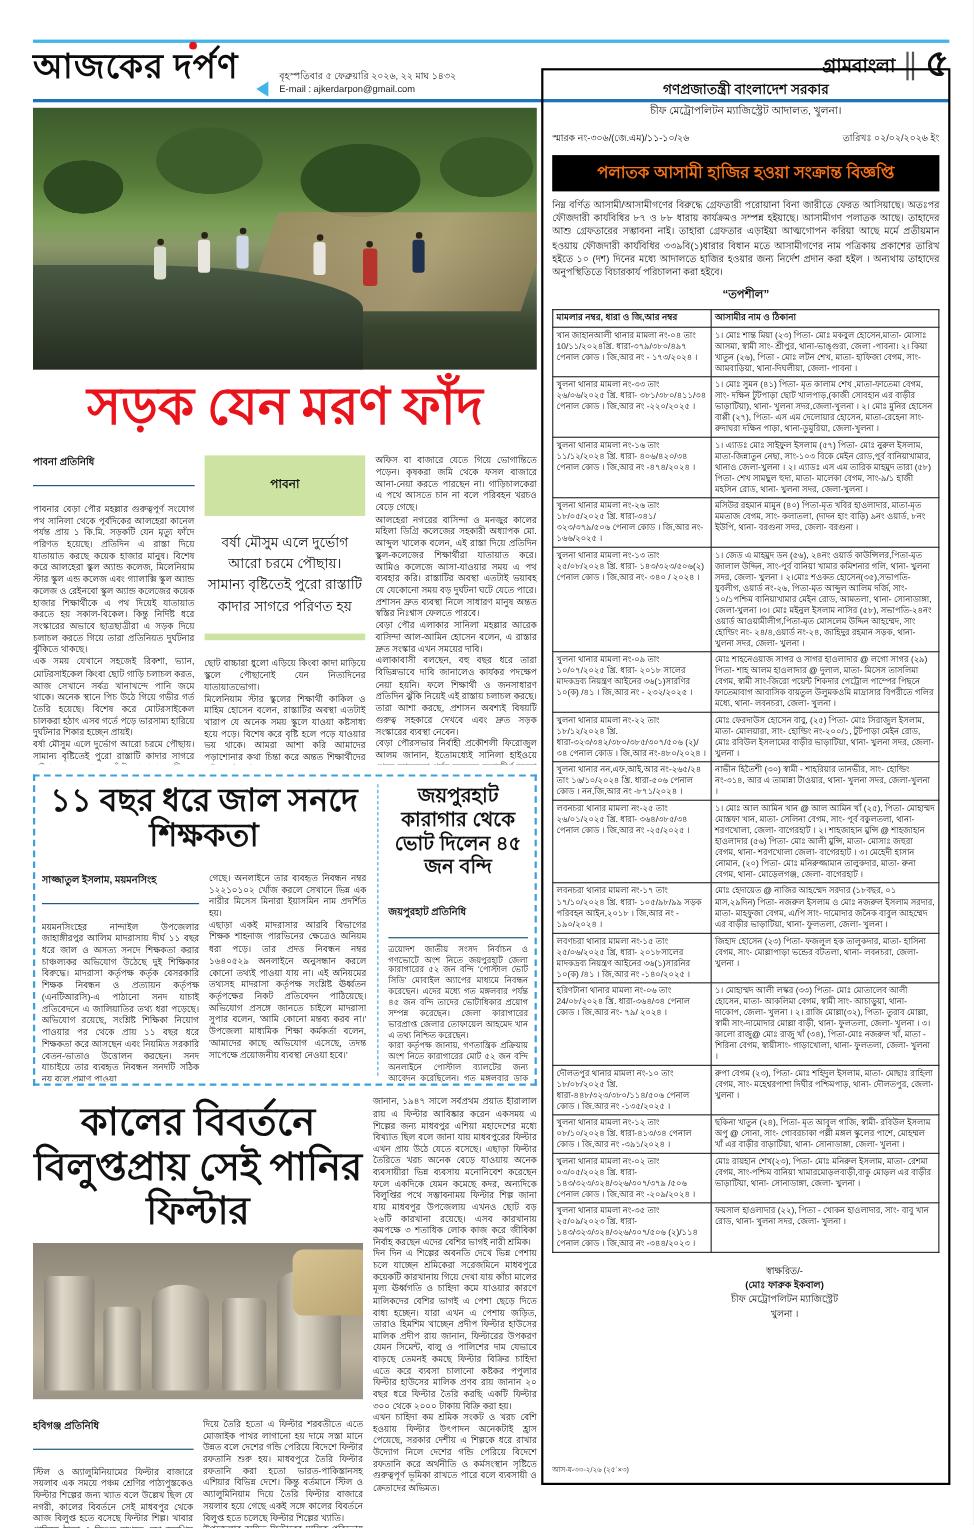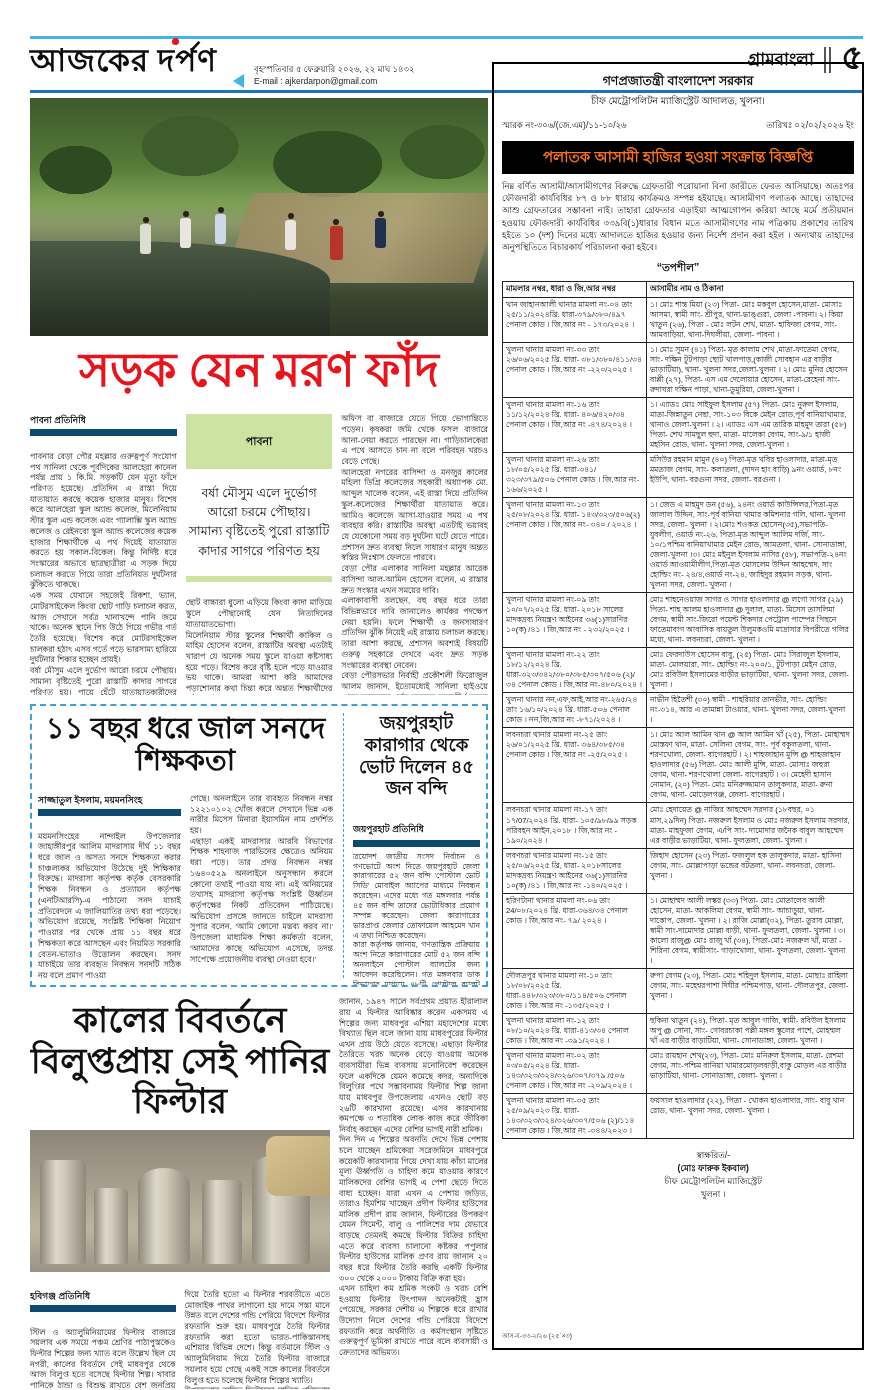--- a/index.html
+++ b/index.html
@@ -38,21 +38,21 @@
   .p2{left:185px;top:116px;background:#cfd8e8;}
   .p3{left:255px;top:122px;background:#e9e6df;}
   .p4{left:300px;top:128px;background:#b7342c;width:13px;height:34px;}
   .p5{left:345px;top:120px;background:#20304d;}
   .p6{left:110px;top:126px;background:#dadfd2;}
 
   .road-headline{font-family:"Liberation Serif","DejaVu Serif",serif;font-weight:bold;color:#e8131b;
     font-size:47px;text-align:center;line-height:1.05;margin:10px 0 8px 0;}
   .road-cols{display:flex;gap:9px;height:292px;overflow:hidden;}
   .col{flex:1;font-size:8px;line-height:1.34;text-align:justify;white-space:pre-line;}
-  .byline{font-size:9px;font-weight:bold;border-bottom:7px solid #0c4a6e;padding-bottom:3px;margin-bottom:5px;white-space:normal;}
+  .byline{font-size:9px;font-weight:bold;border-bottom:1px solid #0c4a6e;padding-bottom:15px;margin-bottom:5px;white-space:normal;}
   .green-bar{background:#cde3a1;text-align:center;font-size:11px;font-weight:bold;padding:20px 0;margin-bottom:4px;}
   .subhead{font-size:12.5px;text-align:center;line-height:1.55;white-space:pre-line;margin-bottom:4px;}
   .green-thin{height:6px;background:#cde3a1;margin-bottom:6px;}
 
   
   .mid-box{margin-top:9px;border:2px dashed #3f9fd8;padding:7px 6px;display:flex;gap:10px;height:265px;overflow:hidden;}
   .cert{width:295px;}
   .cert-headline{font-family:"Liberation Serif","DejaVu Serif",serif;font-size:29px;font-weight:bold;
     text-align:center;margin:0 0 6px 0;line-height:1.1;}
   .cert-cols{display:flex;gap:9px;height:200px;overflow:hidden;}
@@ -230,21 +230,21 @@
     <div class="notice-intro">নিম্ন বর্ণিত আসামী/আসামীগণের বিরুদ্ধে গ্রেফতারী পরোয়ানা বিনা জারীতে ফেরত আসিয়াছে। অতঃপর ফৌজদারী কার্যবিধির ৮৭ ও ৮৮ ধারায় কার্যক্রমও সম্পন্ন হইয়াছে। আসামীগণ পলাতক আছে। তাহাদের আশু গ্রেফতারের সম্ভাবনা নাই। তাহারা গ্রেফতার এড়াইয়া আত্মগোপন করিয়া আছে মর্মে প্রতীয়মান হওয়ায় ফৌজদারী কার্যবিধির ৩৩৯বি(১)ধারার বিধান মতে আসামীগণের নাম পত্রিকায় প্রকাশের তারিখ হইতে ১০ (দশ) দিনের মধ্যে আদালতে হাজির হওয়ার জন্য নির্দেশ প্রদান করা হইল । অন্যথায় তাহাদের অনুপস্থিতিতে বিচারকার্য পরিচালনা করা হইবে।</div>
     <div class="schedule">“তপশীল”</div>
 
     <table class="sched">
       <tbody>
           <tr>
         <th class="case-cell">মামলার নম্বর, ধারা ও জি,আর নম্বর</th>
         <th>আসামীর নাম ও ঠিকানা</th>
       </tr>
       <tr>
-            <td class="case-cell">খান জাহানআলী থানার মামলা নং-০৪ তাং ২৫/১১/২০২৪খ্রি. ধারা-৩৭৯/৩৮০/৪৯৭ পেনাল কোড । জি,আর নং - ১৭৩/২০২৪ ।</td>
+            <td class="case-cell">খান জাহানআলী থানার মামলা নং-০৪ তাং 10/১১/২০২৪খ্রি. ধারা-৩৭৯/৩৮০/৪৯৭ পেনাল কোড । জি,আর নং - ১৭৩/২০২৪ ।</td>
             <td>১। মোঃ শান্ত মিয়া (২৩) পিতা- মোঃ মকবুল হোসেন,মাতা- মোসাঃ আসমা, স্বামী সাং- শ্রীপুর, থানা-ভাঙ্গুরা, জেলা -পাবনা। ২। কিয়া খাতুন (২৬), পিতা - মোঃ লটন শেখ, মাতা- হাফিজা বেগম, সাং- আমবাড়িয়া, থানা-দিঘলীয়া, জেলা- পাবনা ।</td>
           </tr>
       <tr>
             <td class="case-cell">খুলনা থানার মামলা নং-৩৩ তাং ২৬/০৬/২০২৫ খ্রি. ধারা- ৩৮১/৩৮০/৪১১/৩৪ পেনাল কোড । জি,আর নং -২২০/২০২৫ ।</td>
             <td>১। মোঃ সুমন (৪১) পিতা- মৃত কালাম শেখ ,মাতা-ফাতেমা বেগম, সাং- দক্ষিন টুটপাড়া ছোট খালপাড়,(কাজী সোবহান এর বাড়ীর ভাড়াটিয়া), থানা- খুলনা সদর,জেলা-খুলনা । ২। মোঃ মুনির হোসেন বাপ্পী (২৭), পিতা- এস এম দেলোয়ার হোসেন, মাতা-রেহেনা সাং- রুদাঘরা দক্ষিন পাড়া, থানা-ডুমুরিয়া, জেলা-খুলনা ।</td>
           </tr>
       <tr>
             <td class="case-cell">খুলনা থানার মামলা নং-১৬ তাং ১১/১২/২০২৪ খ্রি. ধারা- ৪০৬/৪২০/৩৪ পেনাল কোড । জি,আর নং -৪৭৪/২০২৪ ।</td>
             <td>১। এ্যাডঃ মোঃ সাইফুল ইসলাম (৫৭) পিতা- মোঃ নুরুল ইসলাম, মাতা-জিন্নাতুন নেছা, সাং-১০৩ বিকে মেইন রোড,পূর্ব বানিয়াখামার, থানাও জেলা-খুলনা ।
 ২। এ্যাডঃ এস এম তারিক মাহমুদ তারা (৫৮) পিতা- শেখ সামছুল হুদা, মাতা- মালেকা বেগম, সাং-৯/১ হাজী মহসিন রোড, থানা- খুলনা সদর, জেলা-খুলনা ।</td>
@@ -271,21 +271,21 @@
             <td>নাভীন হিতৈশী (৩০) স্বামী - শাহরিয়ার তানভীর, সাং- হোল্ডিং নং-৩১৪, আর এ তামান্না টাওয়ার, থানা- খুলনা সদর, জেলা-খুলনা ।</td>
           </tr>
       <tr>
             <td class="case-cell">লবনচরা থানার মামলা নং-২৫ তাং ২৬/০১/২০২৫ খ্রি. ধারা- ৩৬৪/৩৮৫/৩৪ পেনাল কোড ।
 জি,আর নং -২৫/২০২৫ ।</td>
             <td>১। মোঃ আল আমিন খান @ আল আমিন খাঁ (২৫), পিতা- মোহাম্মদ মোস্তফা খান, মাতা- সেলিনা বেগম, সাং- পূর্ব বকুলতলা, থানা- শরণখোলা, জেলা- বাগেরহাট ।
 ২। শাহজাহান মুন্সি @ শাহজাহান হাওলাদার (৫৬) পিতা- মোঃ আলী মুন্সি, মাতা- মোসাঃ জহুরা বেগম, থানা- শরণখোলা জেলা- বাগেরহাট ।
 ৩। মেহেদী হাসান নোমান, (২০) পিতা- মোঃ মনিরুজ্জামান তালুকদার, মাতা- রুনা বেগম, থানা- মোড়েলগঞ্জ, জেলা- বাগেরহাট ।</td>
           </tr>
       <tr>
-            <td class="case-cell">লবনচরা থানার মামলা নং-১৭ তাং ১৭/07/২০২৪ খ্রি. ধারা- ১০৫/৯৮/৯৯ সড়ক পরিবহন আইন,২০১৮ । জি,আর নং - ১৯০/২০২৪ ।</td>
+            <td class="case-cell">লবনচরা থানার মামলা নং-১৭ তাং ১৭/১০/২০২৪ খ্রি. ধারা- ১০৫/৯৮/৯৯ সড়ক পরিবহন আইন,২০১৮ । জি,আর নং - ১৯০/২০২৪ ।</td>
             <td>মোঃ হেদায়েত @ নাজির আহম্মেদ সরদার (১৮বছর, ০১ মাস,২৯দিন) পিতা- নজরুল ইসলাম ও মোঃ নজরুল ইসলাম সরদার, মাতা- মাহফুজা বেগম, এ/পি সাং- দামোদার জনৈক বাবুল আহম্মেদ এর বাড়ীর ভাড়াটিয়া, থানা- ফুলতলা, জেলা- খুলনা ।</td>
           </tr>
       <tr>
             <td class="case-cell">লবণচরা থানার মামলা নং-১৫ তাং ২৫/০৬/২০২৫ খ্রি, ধারা- ২০১৮সালের মাদকদ্রব্য নিয়ন্ত্রণ আইনের ৩৬(১)সারনির ১০(ক) /৪১ । জি,আর নং -১৪০/২০২৫ ।</td>
             <td>জিহাদ হোসেন (২৩) পিতা- ফজলুল হক তালুকদার, মাতা- হাসিনা বেগম, সাং- মোল্লাপাড়া ভন্ডের বটতলা, থানা- লবনচরা, জেলা- খুলনা ।</td>
           </tr>
       <tr>
             <td class="case-cell">হরিণটানা থানার মামলা নং-০৬ তাং 24/০৮/২০২৪ খ্রি. ধারা-৩৬৪/৩৪ পেনাল কোড । জি,আর নং- ৭৯/ ২০২৪ ।</td>
             <td>১। মোহাম্মদ আলী লস্কর (৩৩) পিতা- মোঃ মোতালেব আলী হোসেন, মাতা- আকলিমা বেগম, স্বামী সাং- আচাড়ুয়া, থানা- দাকোপ, জেলা- খুলনা ।
 ২। রাজি মোল্লা(৩২), পিতা- তুরাব মোল্লা, স্বামী সাং-দামোদার মোল্লা বাড়ী, থানা- ফুলতলা, জেলা- খুলনা ।

